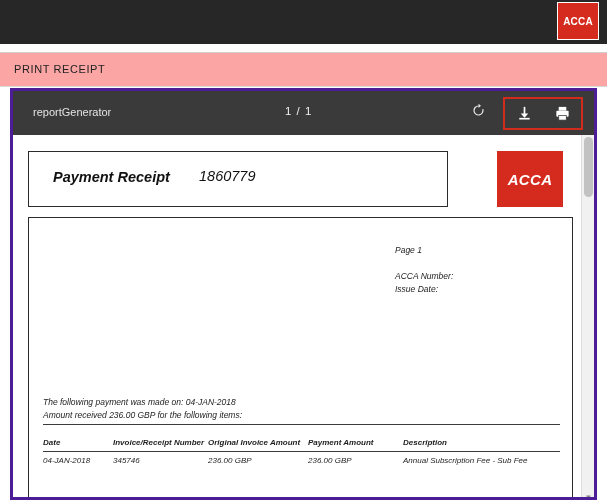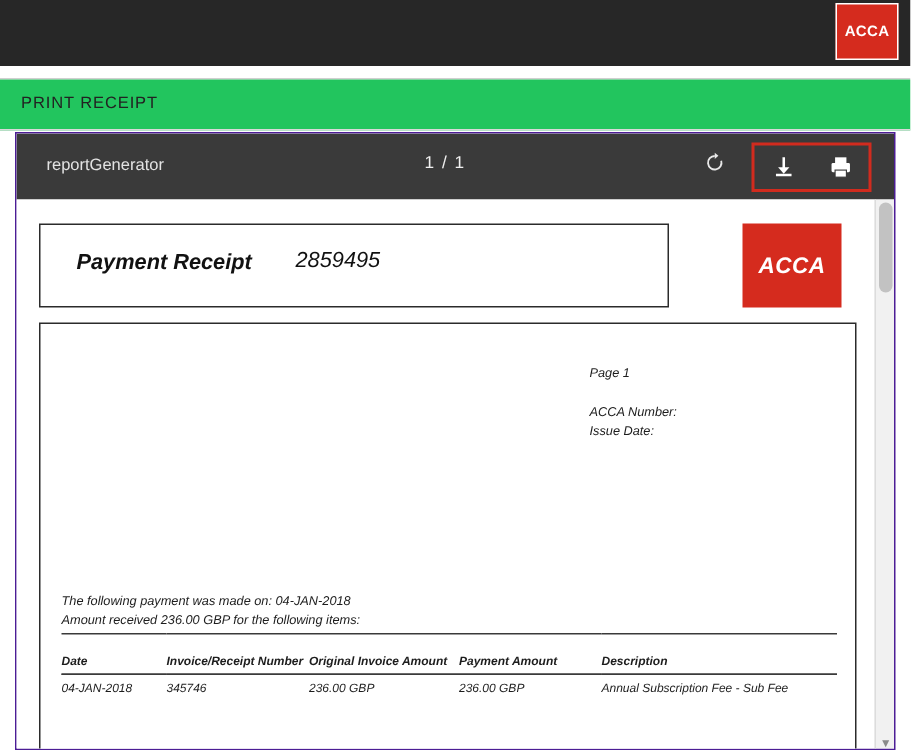--- a/index.html
+++ b/index.html
@@ -51,21 +51,21 @@
     background: #ffffff;
     border-bottom: 1px solid #cfcfcf;
   }
 
   
   .page-header {
     position: absolute;
     top: 53px; left: 0;
     width: 607px;
     height: 34px;
-    background: #22c55e;
+    background: #fca5a5;
     border-bottom: 1px solid #d9d9d9;
     box-sizing: border-box;
   }
   .page-header .title {
     position: absolute;
     left: 14px;
     top: 10px;
     font-size: 11px;
     letter-spacing: 0.6px;
     color: #222222;
@@ -73,21 +73,21 @@
   }
 
   
   .viewer {
     position: absolute;
     top: 88px;
     left: 10px;
     width: 587px;
     height: 412px;
     background: #ffffff;
-    border: 1px solid #4c1d95;
+    border: 3px solid #4c1d95;
     box-sizing: border-box;
     overflow: hidden;
   }
 
   
   .pdf-toolbar {
     position: absolute;
     top: 0; left: 0;
     width: 585px;
     height: 44px;
@@ -349,21 +349,21 @@
           <rect x="5" y="11" width="8" height="5" fill="#ffffff" stroke="#3a3a3a" stroke-width="0.8"></rect>
         </svg>
       </div>
     </div>
   </div>
 
   <div class="doc-canvas">
 
     <div class="receipt-head">
       <div class="lbl">Payment Receipt</div>
-      <div class="num">2859495</div>
+      <div class="num">1860779</div>
     </div>
 
     <div class="acca-logo-doc">ACCA</div>
 
     <div class="receipt-body">
 
       <div class="meta-page">Page 1</div>
 
       <div class="meta-block">
         <div>ACCA Number:</div>

